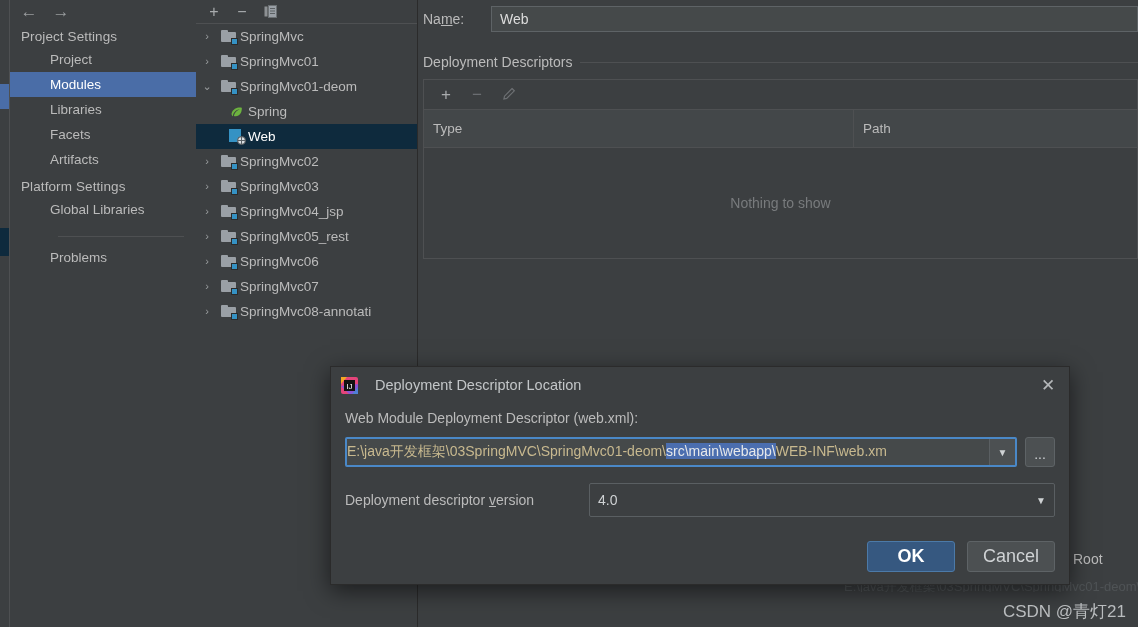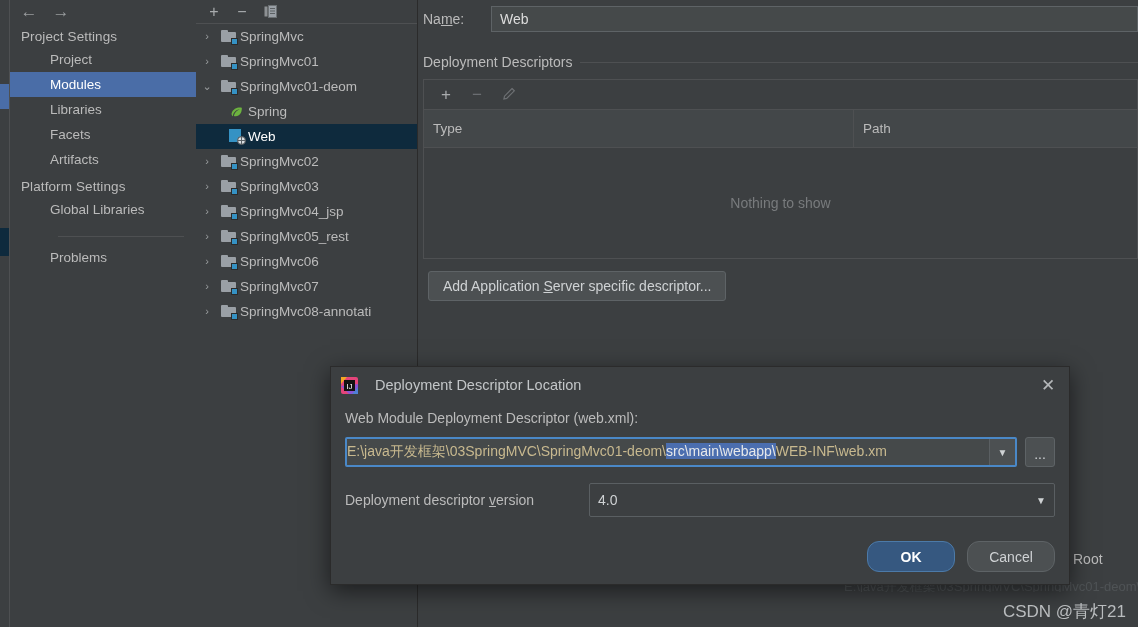--- a/index.html
+++ b/index.html
@@ -197,22 +197,22 @@
     flex: 1; height: 28px; background: #3c3f41; border: 1px solid #5a5f62; border-radius: 2px;
     display: flex; align-items: center; padding: 16px 8px;
   }
   .ver-value { flex: 1; color: #cfd2d4; font-size: 14px; }
   .ver-caret { color: #cfd2d4; font-size: 10px; }
 
   .dlg-footer {
     position: absolute; right: 14px; bottom: 12px; display: flex; gap: 12px;
   }
   .dbtn {
-    height: 31px; min-width: 88px; padding: 0 0; border-radius: 12px;
-    font-size: 14px; font-family: "Liberation Sans", sans-serif;
+    height: 31px; min-width: 88px; padding: 0 0; border-radius: 3px;
+    font-size: 18px; font-family: "Liberation Sans", sans-serif;
     display: flex; align-items: center; justify-content: center;
   }
   .dbtn.primary { background: #365880; border: 1px solid #4c7aa8; color: #ffffff; font-weight: bold; }
   .dbtn.normal  { background: #4c5052; border: 1px solid #5e6366; color: #cfd2d4; }
 
   
   .watermark {
     position: absolute; right: 12px; bottom: 4px;
     color: #b9bcbe; font-size: 17px;
     font-family: "Liberation Sans", "DejaVu Sans", sans-serif;
@@ -457,21 +457,20 @@
       </div>
       <div class="dd-head">
         <div class="col col-type">Type</div>
         <div class="col col-path">Path</div>
       </div>
       <div class="dd-body">
         <span class="dd-empty">Nothing to show</span>
       </div>
     </div>
 
-    <button class="btn-add">Add Application <u>S</u>erver specific descriptor...</button>
 
     <div class="ghost-row">E:\java开发框架\03SpringMVC\SpringMvc01-deom\pom.xml</div>
     <div class="ghost-line"></div>
     <div class="wm-strip"></div>
   </div>
 
   <div class="root-label">Root</div>
 
   <div class="dialog">
 

